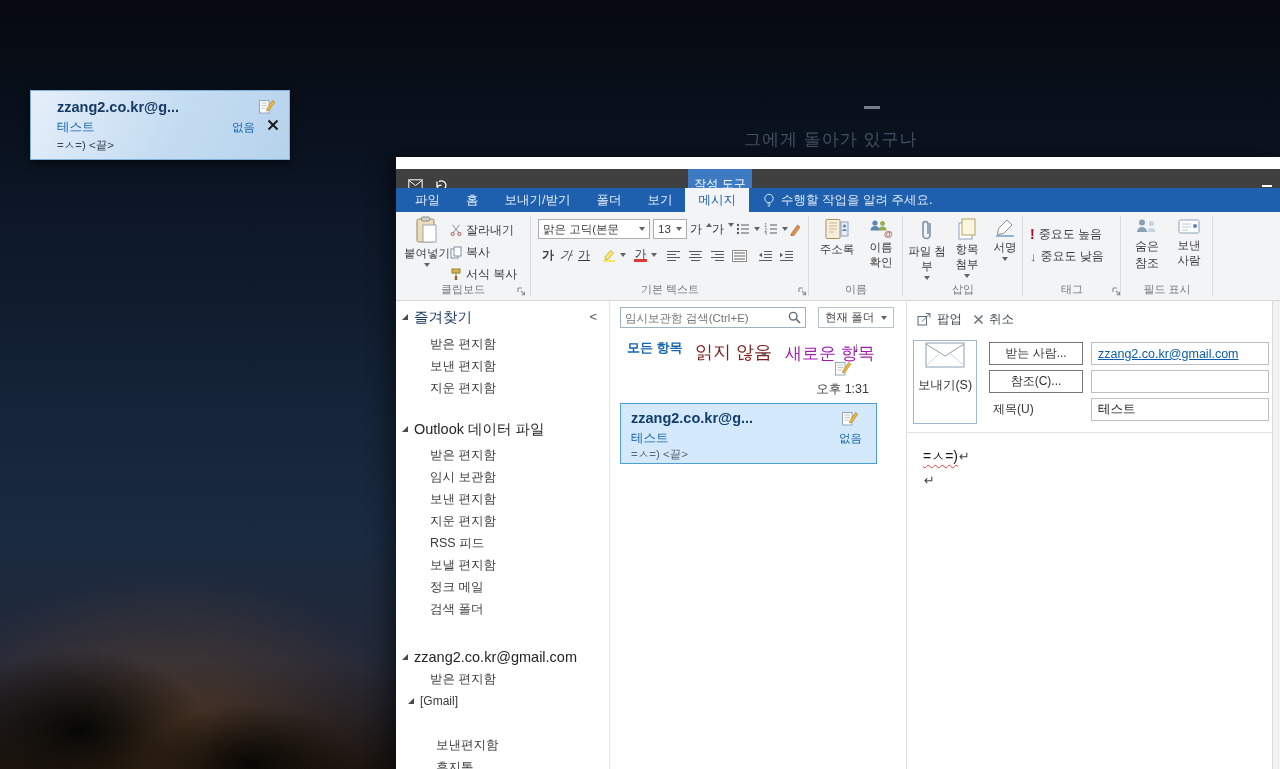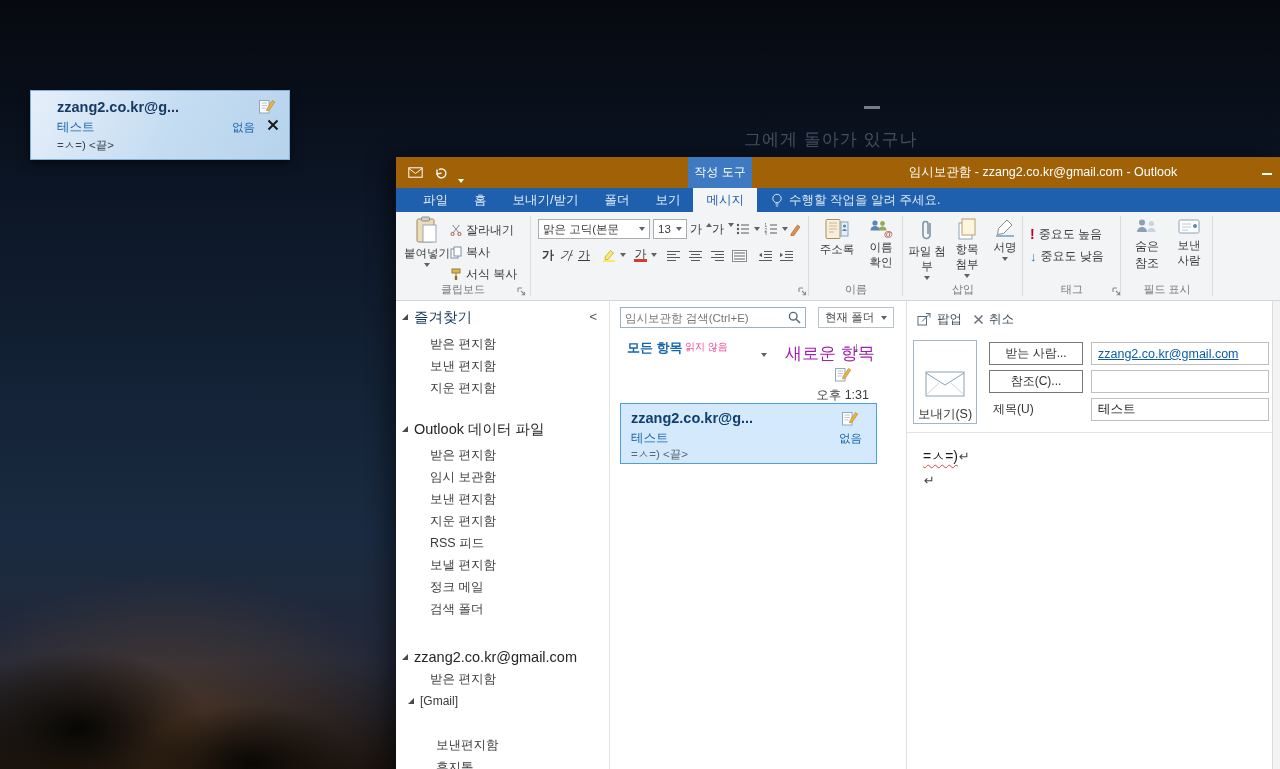--- a/index.html
+++ b/index.html
@@ -11,25 +11,25 @@
   .glow{position:absolute;left:-90px;bottom:-130px;width:520px;height:340px;background:radial-gradient(ellipse,rgba(150,92,40,.38),transparent 65%)}
   .tree{position:absolute;border-radius:50%}
   .tree1{left:-50px;bottom:-40px;width:260px;height:160px;background:radial-gradient(ellipse,rgba(4,5,3,.95),transparent 70%)}
   .tree2{left:140px;bottom:-55px;width:220px;height:120px;background:radial-gradient(ellipse,rgba(4,5,3,.9),transparent 70%)}
   .lyric{position:absolute;left:744px;top:128px;font-size:17px;letter-spacing:1px;color:rgba(150,166,188,.42);white-space:nowrap}
   .lyric-dash{position:absolute;left:864px;top:106px;width:16px;height:3px;background:rgba(205,215,228,.55)}
   
   .ghost{position:absolute;left:30px;top:90px;width:260px;height:70px;background:linear-gradient(118deg,#e6effa 0%,#c4dcf1 55%,#b6d3ec 100%);border:1px solid #7fb0d9;box-shadow:0 3px 9px rgba(0,0,0,.55)}
   
   .window{position:absolute;left:396px;top:157px;right:0;bottom:0;background:#fff;box-shadow:-8px 0 20px rgba(0,0,0,.45);overflow:hidden}
-  .titlebar{position:absolute;left:0;top:0;right:0;height:31px;background:#a16207}
+  .titlebar{position:absolute;left:0;top:12px;right:0;height:31px;background:#404040}
   .contextual{position:absolute;left:292px;top:0;width:64px;height:31px;line-height:31px;text-align:center;background:#3d7ac2;color:#fff;font-size:12px}
   .wtitle{position:absolute;left:470px;right:60px;top:0;line-height:31px;text-align:center;color:#fff;font-size:12.5px;white-space:nowrap;overflow:hidden}
   .minbar{position:absolute;right:8px;top:16px;width:10px;height:2px;background:#fff}
-  .tabrow{position:absolute;left:0;top:31px;right:0;height:24px;background:#1e5fae;display:flex;padding-left:14px}
+  .tabrow{position:absolute;left:0;top:31px;right:0;height:24px;background:#1e5fae;display:flex;padding-left:6px}
   .tab{line-height:24px;padding:0 13px;font-size:12.5px;color:#e9f0fa;white-space:nowrap}
   .tab.sel{background:#f3f4f6;color:#1e5fae}
   .tellme{display:flex;align-items:center;gap:6px;margin-left:14px;color:#dce7f5;font-size:12.5px;white-space:nowrap}
   .ribbon{position:absolute;left:0;top:55px;right:0;height:89px;background:#f3f4f6;border-bottom:1px solid #d4d6d8;font-size:12px;color:#3a3a3a}
   .rsep{position:absolute;top:4px;bottom:4px;width:1px;background:#d9dbdd}
   .glabel{position:absolute;bottom:3px;font-size:11px;color:#7a7a7a;text-align:center;white-space:nowrap}
   .launch{position:absolute;bottom:4px}
   .caret{display:inline-block;width:0;height:0;border-left:3.5px solid transparent;border-right:3.5px solid transparent;border-top:4px solid #5f6368;vertical-align:middle}
   .caret.w{border-top-color:#fff}
   .caret.up{border-top:none;border-bottom:4px solid #5f6368}
@@ -82,21 +82,20 @@
     <svg class="abs" style="left:12px;top:10px" width="15" height="11">
         <rect x="0.8" y="0.8" width="13.4" height="9.4" fill="none" stroke="#fff"></rect>
         <path d="M1 1.5 L7.5 6.5 L14 1.5" stroke="#fff" fill="none"></path>
       </svg>
     <svg class="abs" style="left:38px;top:10px" width="14" height="12" viewBox="0 0 14 12">
         <path d="M3 7 A4.5 4.5 0 1 0 5 2.6" fill="none" stroke="#fff" stroke-width="1.3"></path>
         <path d="M3 2.5 L3 7 L7.5 6.2" fill="none" stroke="#fff" stroke-width="1.3"></path>
       </svg>
     <span class="abs" style="left:62px;top:14px"><span class="caret w"></span></span>
     <div class="contextual">작성 도구</div>
-    <div class="wtitle">임시보관함 - zzang2.co.kr@gmail.com - Outlook</div>
     <div class="minbar"></div>
   </div>
 
   <div class="tabrow">
     <span class="tab">파일</span>
     <span class="tab">홈</span>
     <span class="tab">보내기/받기</span>
     <span class="tab">폴더</span>
     <span class="tab">보기</span>
     <span class="tab sel">메시지</span>
@@ -237,20 +236,21 @@
           <path d="M6 1.5 h8 M6 4.5 h8 M6 7.5 h8 M1 10.5 h13" stroke="#5a5a5a"></path>
           <path d="M4 2.8 L1 5 L4 7.2 Z" fill="#5a5a5a"></path>
         </svg>
       </div>
     <div class="rrow" style="left:383px;top:34px">
         <svg width="15" height="12">
           <path d="M6 1.5 h8 M6 4.5 h8 M6 7.5 h8 M1 10.5 h13" stroke="#5a5a5a"></path>
           <path d="M1 2.8 L4 5 L1 7.2 Z" fill="#5a5a5a"></path>
         </svg>
       </div>
+    <div class="glabel" style="left:136px;width:276px">기본 텍스트</div>
     <svg class="launch" style="left:402px" width="9" height="9">
         <path d="M1 1 h4 M1 1 v4 M4 4 l3.2 3.2 M7.5 4.8 v2.9 h-2.9" fill="none" stroke="#8a8a8a" stroke-width="1.1"></path>
       </svg>
     <div class="rsep" style="left:412px"></div>
 
     <div class="rcol" style="left:420px;top:6px;width:42px">
       <svg width="24" height="22">
           <rect x="1" y="1.5" width="14" height="19" rx="1" fill="#f7efdc" stroke="#a5925f"></rect>
           <path d="M4 5 h8 M4 8 h8 M4 11 h8 M4 14 h5" stroke="#c9b98a"></path>
           <rect x="16" y="4" width="7" height="14" fill="#e7eef6" stroke="#8aa3bd"></rect>
@@ -367,26 +367,26 @@
       <svg width="13" height="13">
           <circle cx="5.2" cy="5.2" r="3.8" fill="none" stroke="#5c6a78" stroke-width="1.4"></circle>
           <path d="M8.2 8.2 L12 12" stroke="#5c6a78" stroke-width="1.6"></path>
         </svg>
     </div>
     <div class="abs" style="left:207px;top:6px;width:76px;height:21px;border:1px solid #b9c3cc;background:#fff;display:flex;align-items:center;justify-content:space-between;padding:0 6px">
       <span style="font-size:11.5px;color:#444">현재 폴더</span>
         <span class="caret"></span>
     </div>
     <span class="abs" style="left:16px;top:38px;font-size:13px;font-weight:bold;color:#1565ad">모든 항목</span>
-    <span class="abs" style="left:74px;top:39px;font-size:10px;color:#ec4899">읽지 않음</span>
+    <span class="abs" style="left:84px;top:39px;font-size:18px;color:#7f1d1d">읽지 않음</span>
     <span class="abs" style="left:150px;top:44px"><span class="caret"></span></span>
     <span class="abs" style="left:174px;top:41px;font-size:17px;color:#a21caf">새로운 항목</span>
     <span class="abs" style="left:242px;top:39px;font-size:12.5px;color:#3f3f3f">↓</span>
 
-    <div class="abs" style="left:6px;right:24px;top:62px;height:44px">
+    <div class="abs" style="left:6px;right:24px;top:56px;height:44px">
       <svg class="abs" style="right:30px;top:4px" width="16" height="15" viewBox="0 0 16 15">
           <rect x="0.5" y="1.5" width="9.5" height="12.5" fill="#fff" stroke="#94a7ba"></rect>
           <path d="M2.5 4 h5.5 M2.5 6.5 h5.5 M2.5 9 h4" stroke="#b8c4d0"></path>
           <path d="M8 9.5 L13.5 1.5 L15.8 3 L10.3 11 L7.6 11.9 Z" fill="#f0b53e" stroke="#a87f22" stroke-width="0.6"></path>
         </svg>
       <span class="abs" style="right:12px;top:24px;font-size:12.5px;color:#3c3c3c">오후 1:31</span>
     </div>
 
     <div class="mailsel" style="left:9px;right:28px;top:102px;height:61px">
       <span class="abs" style="left:10px;top:6px;font-size:14.5px;font-weight:bold;color:#123f6d">zzang2.co.kr@g...</span>
@@ -409,21 +409,21 @@
         </svg>
       <span>팝업</span>
     </div>
     <div class="linkbtn" style="left:66px;top:7px">
       <svg width="11" height="11">
           <path d="M1.5 1.5 L9.5 9.5 M9.5 1.5 L1.5 9.5" stroke="#6b7480" stroke-width="1.6"></path>
         </svg>
       <span>취소</span>
     </div>
 
-    <div class="abs" style="left:6px;top:39px;width:64px;height:84px;border:1px solid #a3b7c9;background:#fff;display:flex;flex-direction:column;align-items:center;justify-content:flex-end;gap:8px">
+    <div class="abs" style="left:6px;top:39px;width:64px;height:84px;border:1px solid #a3b7c9;background:#fff;display:flex;flex-direction:column;align-items:center;justify-content:flex-start;gap:8px">
       <svg width="40" height="28">
           <rect x="1" y="2" width="38" height="24" fill="#fff" stroke="#8aa0b6"></rect>
           <path d="M1 3 L20 15 L39 3" fill="none" stroke="#8aa0b6"></path>
           <path d="M1 25 L14 13 M39 25 L26 13" stroke="#c9d4df"></path>
         </svg>
       <span style="font-size:12.5px;color:#333">보내기(S)</span>
     </div>
 
     <div class="fbtn" style="left:82px;top:41px;width:94px;height:23px">받는 사람...</div>
     <div class="finput" style="left:184px;top:41px;width:178px;height:23px">

